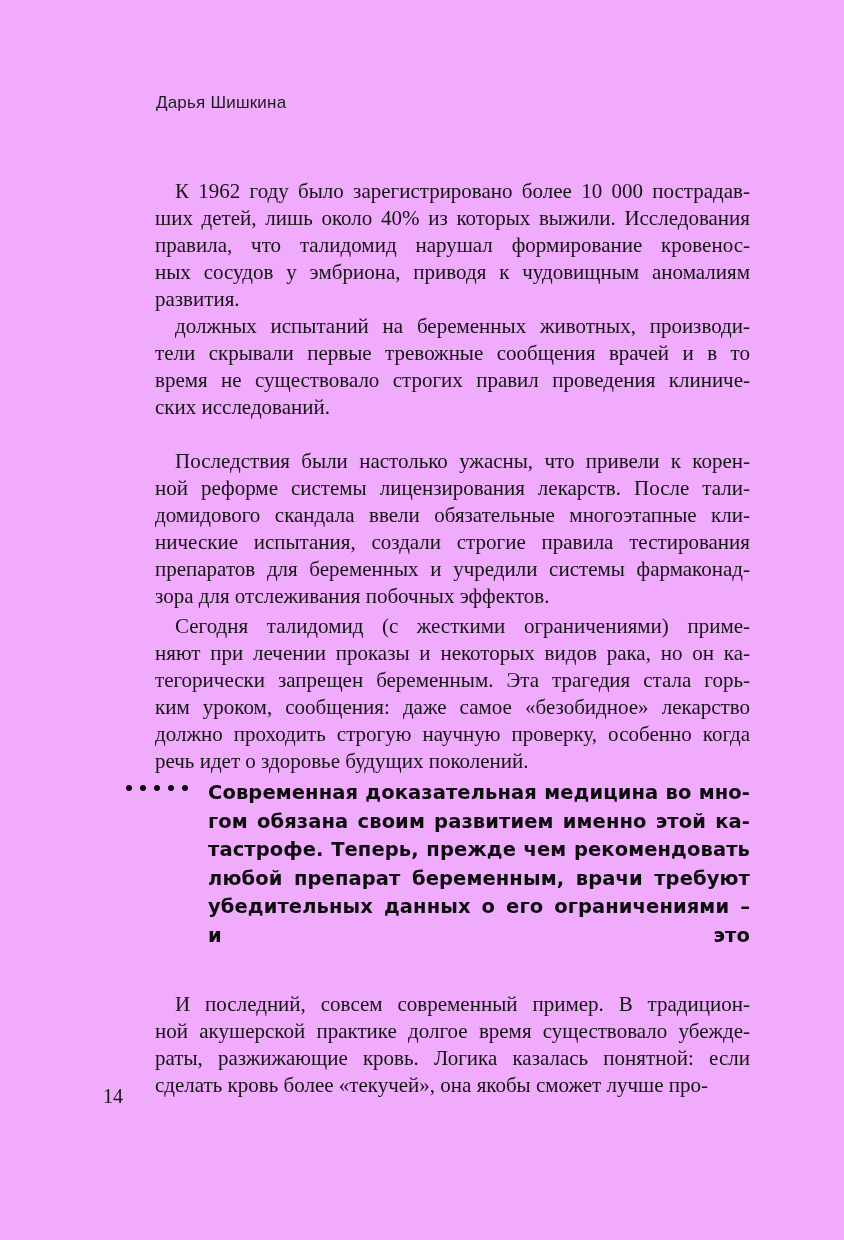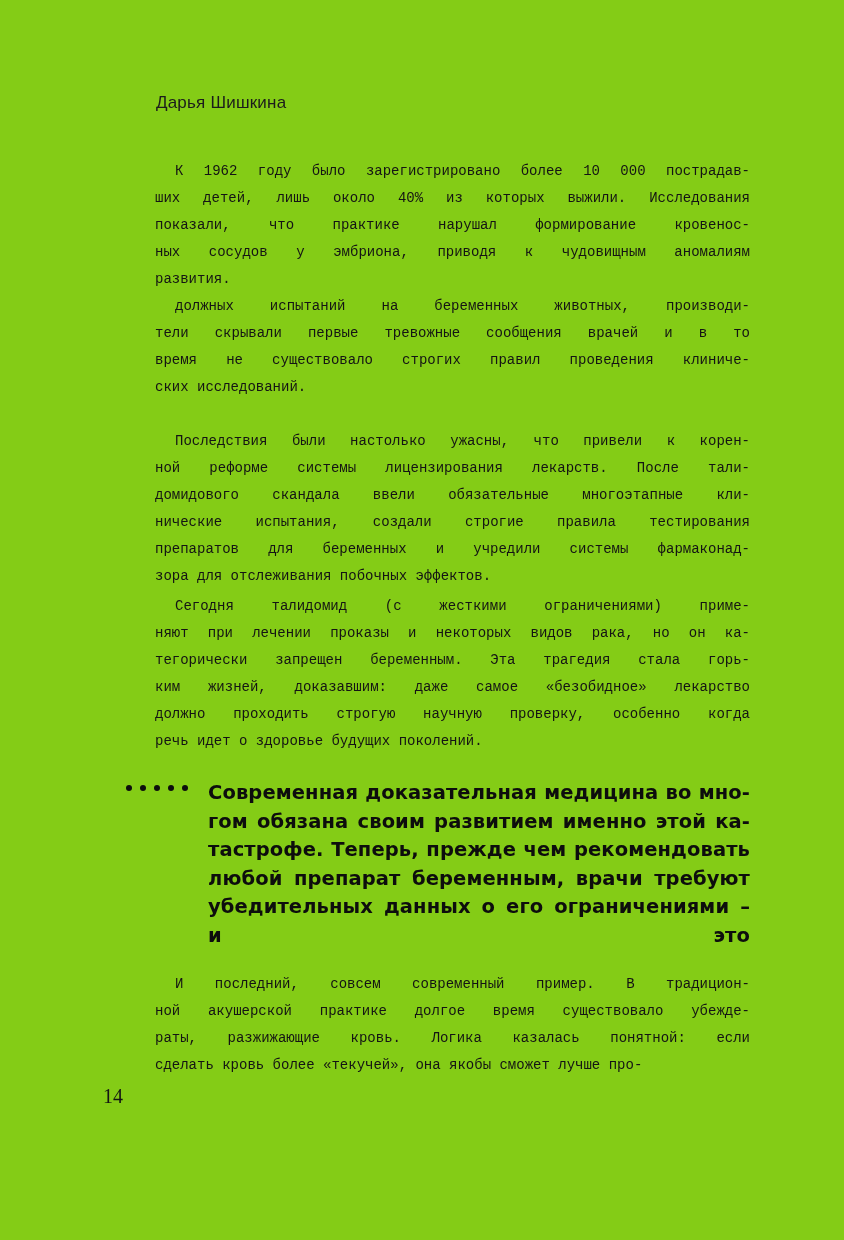--- a/index.html
+++ b/index.html
@@ -4,21 +4,21 @@
 <style>
   html, body {
     margin: 0;
     padding: 0;
     background: #ffffff;
   }
   .page {
     position: relative;
     width: 844px;
     height: 1240px;
-    background: #84cc16;
+    background: #f0abfc;
     overflow: hidden;
     color: #161616;
   }
   .author-header {
     position: absolute;
     left: 156px;
     top: 92px;
     font-family: "Liberation Sans", sans-serif;
     font-size: 17px;
     line-height: 22px;
@@ -28,24 +28,25 @@
   .text-col {
     position: absolute;
     left: 155px;
     width: 595px;
     top: 0;
   }
   .para {
     position: absolute;
     left: 0;
     width: 595px;
-    font-family: Liberation Mono, monospace;
-    font-size: 14px;
+    font-family: Liberation Serif, serif;
+    font-size: 21px;
     line-height: 27px;
     color: #141414;
+    margin-top: 20px;
   }
   .para .tline {
     text-align: justify;
     text-align-last: justify;
     white-space: normal;
     height: 27px;
     overflow: visible;
   }
   .para .tline.tline-last {
     text-align-last: left;
@@ -108,21 +109,21 @@
 
 <div class="page">
 
   <div class="author-header">Дарья Шишкина</div>
 
   <div class="text-col">
 
     <div class="para indent-first p1">
         <div class="tline">К 1962 году было зарегистрировано более 10 000 пострадав-</div>
         <div class="tline">ших детей, лишь около 40% из которых выжили. Исследования</div>
-        <div class="tline">показали, что практике нарушал формирование кровенос-</div>
+        <div class="tline">правила, что талидомид нарушал формирование кровенос-</div>
         <div class="tline">ных сосудов у эмбриона, приводя к чудовищным аномалиям</div>
         <div class="tline tline-last">развития.</div>
       </div>
 
     <div class="para indent-first p2">
         <div class="tline">должных испытаний на беременных животных, производи-</div>
         <div class="tline">тели скрывали первые тревожные сообщения врачей и в то</div>
         <div class="tline">время не существовало строгих правил проведения клиниче-</div>
         <div class="tline tline-last">ских исследований.</div>
       </div>
@@ -133,21 +134,21 @@
         <div class="tline">домидового скандала ввели обязательные многоэтапные кли-</div>
         <div class="tline">нические испытания, создали строгие правила тестирования</div>
         <div class="tline">препаратов для беременных и учредили системы фармаконад-</div>
         <div class="tline tline-last">зора для отслеживания побочных эффектов.</div>
       </div>
 
     <div class="para indent-first p4">
         <div class="tline">Сегодня талидомид (с жесткими ограничениями) приме-</div>
         <div class="tline">няют при лечении проказы и некоторых видов рака, но он ка-</div>
         <div class="tline">тегорически запрещен беременным. Эта трагедия стала горь-</div>
-        <div class="tline">ким жизней, доказавшим: даже самое «безобидное» лекарство</div>
+        <div class="tline">ким уроком, сообщения: даже самое «безобидное» лекарство</div>
         <div class="tline">должно проходить строгую научную проверку, особенно когда</div>
         <div class="tline tline-last">речь идет о здоровье будущих поколений.</div>
       </div>
 
     <div class="callout">
       <div class="callout-bullets">
         <span class="dot"></span>
         <span class="dot"></span>
         <span class="dot"></span>
         <span class="dot"></span>

